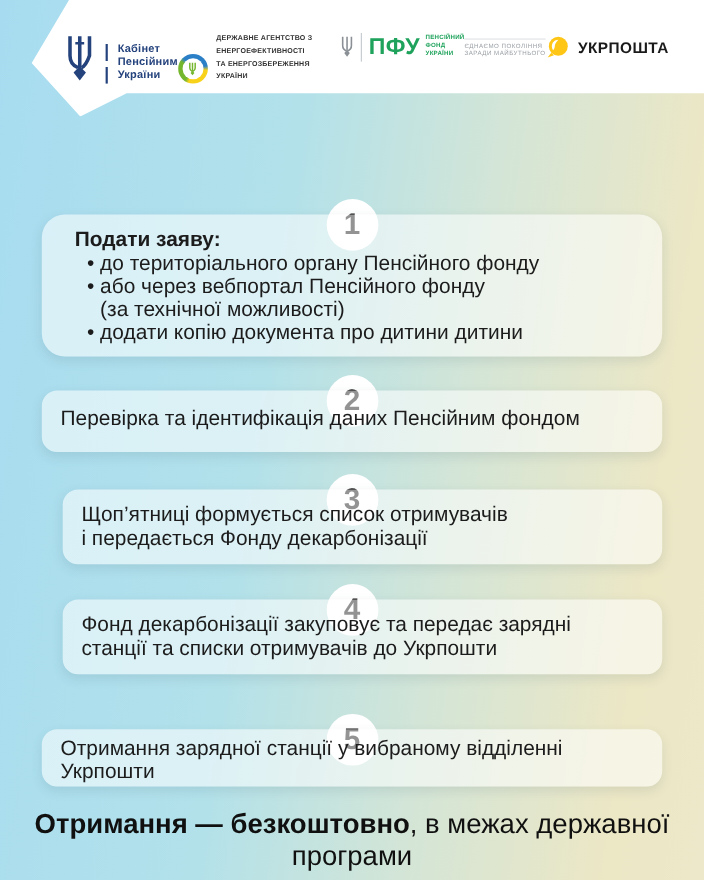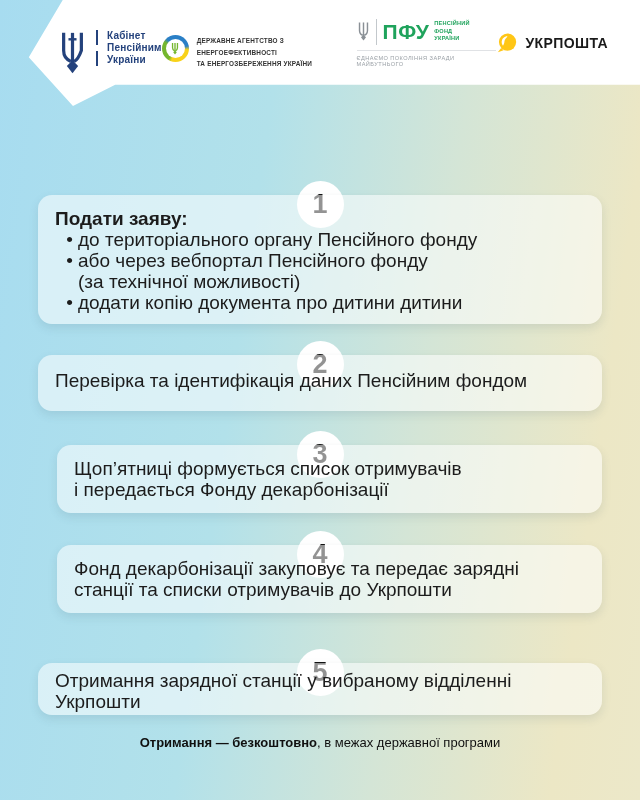--- a/index.html
+++ b/index.html
@@ -10,30 +10,30 @@
   }
   
   .banner{
     position:absolute; top:0; left:0; width:640px; height:106px; background:#ffffff;
     clip-path:polygon(9.8% 0, 100% 0, 100% 80%, 18% 80%, 11.4% 100%, 4.5% 54%);
   }
   .banner-row{
     position:absolute; top:0; left:58px; right:32px; height:85px;
     display:flex; align-items:center; justify-content:space-between;
   }
-  .logo{display:flex; align-items:flex-start;margin-top:20px;}
+  .logo{display:flex; align-items:flex-end;margin-top:20px;}
   .cab-divider{width:2px; height:36px; margin:0 9px;
     background:linear-gradient(#24427c 0 42%, rgba(0,0,0,0) 42% 58%, #24427c 58% 100%);}
   .cab-text{font-size:10px; font-weight:bold; color:#24427c; line-height:1.22; letter-spacing:.2px;}
   .agency-icon{position:relative; width:27px; height:27px; border-radius:50%; flex:0 0 auto;
     background:conic-gradient(from 0deg,#2a7fc6 0 78deg,#f8d21a 96deg 198deg,#74b62e 214deg 300deg,#2a7fc6 318deg 360deg);}
   .agency-core{position:absolute; inset:4px; border-radius:50%; background:#fff;
     display:flex; align-items:center; justify-content:center;}
   .agency-text{font-size:6.4px; font-weight:bold; color:#333; line-height:1.85; letter-spacing:.2px; margin-left:8px;}
-  .pfu{display:flex; flex-direction:column; align-items:flex-start;}
+  .pfu{display:flex; flex-direction:row; align-items:flex-start;}
   .pfu-top{display:flex; align-items:center;}
   .pfu-divider{width:1px; height:26px; margin:0 6px; background:#c3c8cc;}
   .pfu-abbr{font-size:21px; font-weight:bold; color:#1fa35c; letter-spacing:.5px;}
   .pfu-lines{font-size:5.6px; font-weight:bold; color:#1fa35c; line-height:1.35; margin-left:5px; letter-spacing:.2px;}
   .pfu-tagline{font-size:5.6px; color:#9aa0a6; letter-spacing:.45px; margin-top:5px;
     border-top:1px solid #e0e2e5; padding-top:4px; align-self:stretch;}
   .ukr{display:flex; align-items:center;}
   .ukr-text{font-size:14px; font-weight:bold; color:#1a1a1a; letter-spacing:.4px; margin-left:7px;}
   
   .title{
@@ -48,31 +48,31 @@
     width:47px; height:47px; border-radius:50%; background:#ffffff;
     display:flex; align-items:center; justify-content:center;
     font-size:27px; font-weight:bold; color:#111;
   }
   .card{
     position:relative; z-index:1; border-radius:14px;
     background:rgba(255,255,255,0.55);
     box-shadow:0 4px 10px rgba(70,100,110,0.14);
     font-size:19px; line-height:21px; color:#1c1c1c;
   }
-  .card-pad1{padding:13px 16px 11px 17px;}
+  .card-pad1{padding:13px 16px 11px 30px;border-radius:21px;}
   .card-pad2{padding:15px 14px 20px 17px;}
   .card-pad3{padding:13px 14px 13px 17px;margin-left:19px;}
   .card-pad5{padding:7px 14px 3px 17px;}
   .step-heading{font-weight:bold;}
   .bullet-row{display:flex; margin-left:6px;}
   .bullet-dot{width:17px; flex:0 0 auto; text-align:center;}
   .prewrap{white-space:pre-line;}
   
   .footer{position:absolute; top:735px; left:0; width:640px; text-align:center;
-    font-size:13px; color:#101010;}
+    font-size:25px; color:#101010;}
   .footer .b{font-weight:bold;}
 </style>
 </head>
 <body>
 
 <div class="page">
 
   <div class="banner"></div>
   <div class="banner-row">
 

